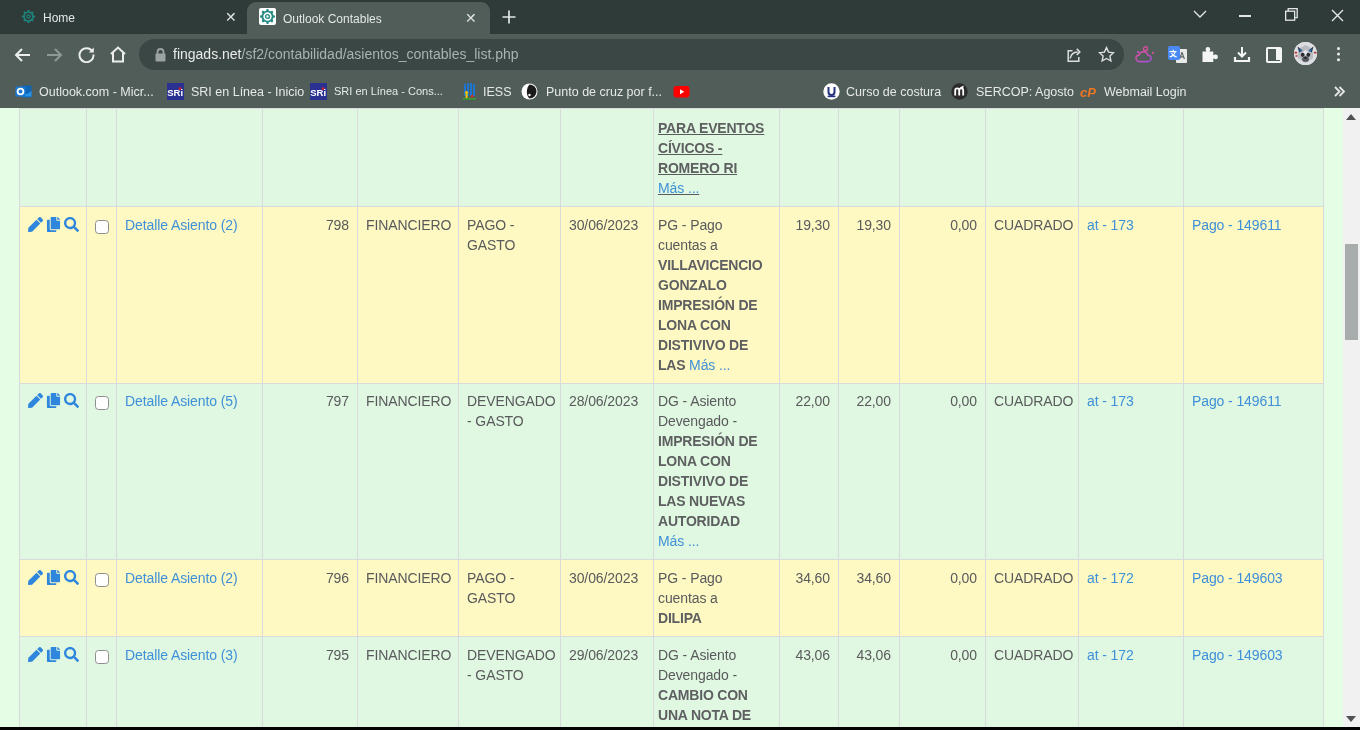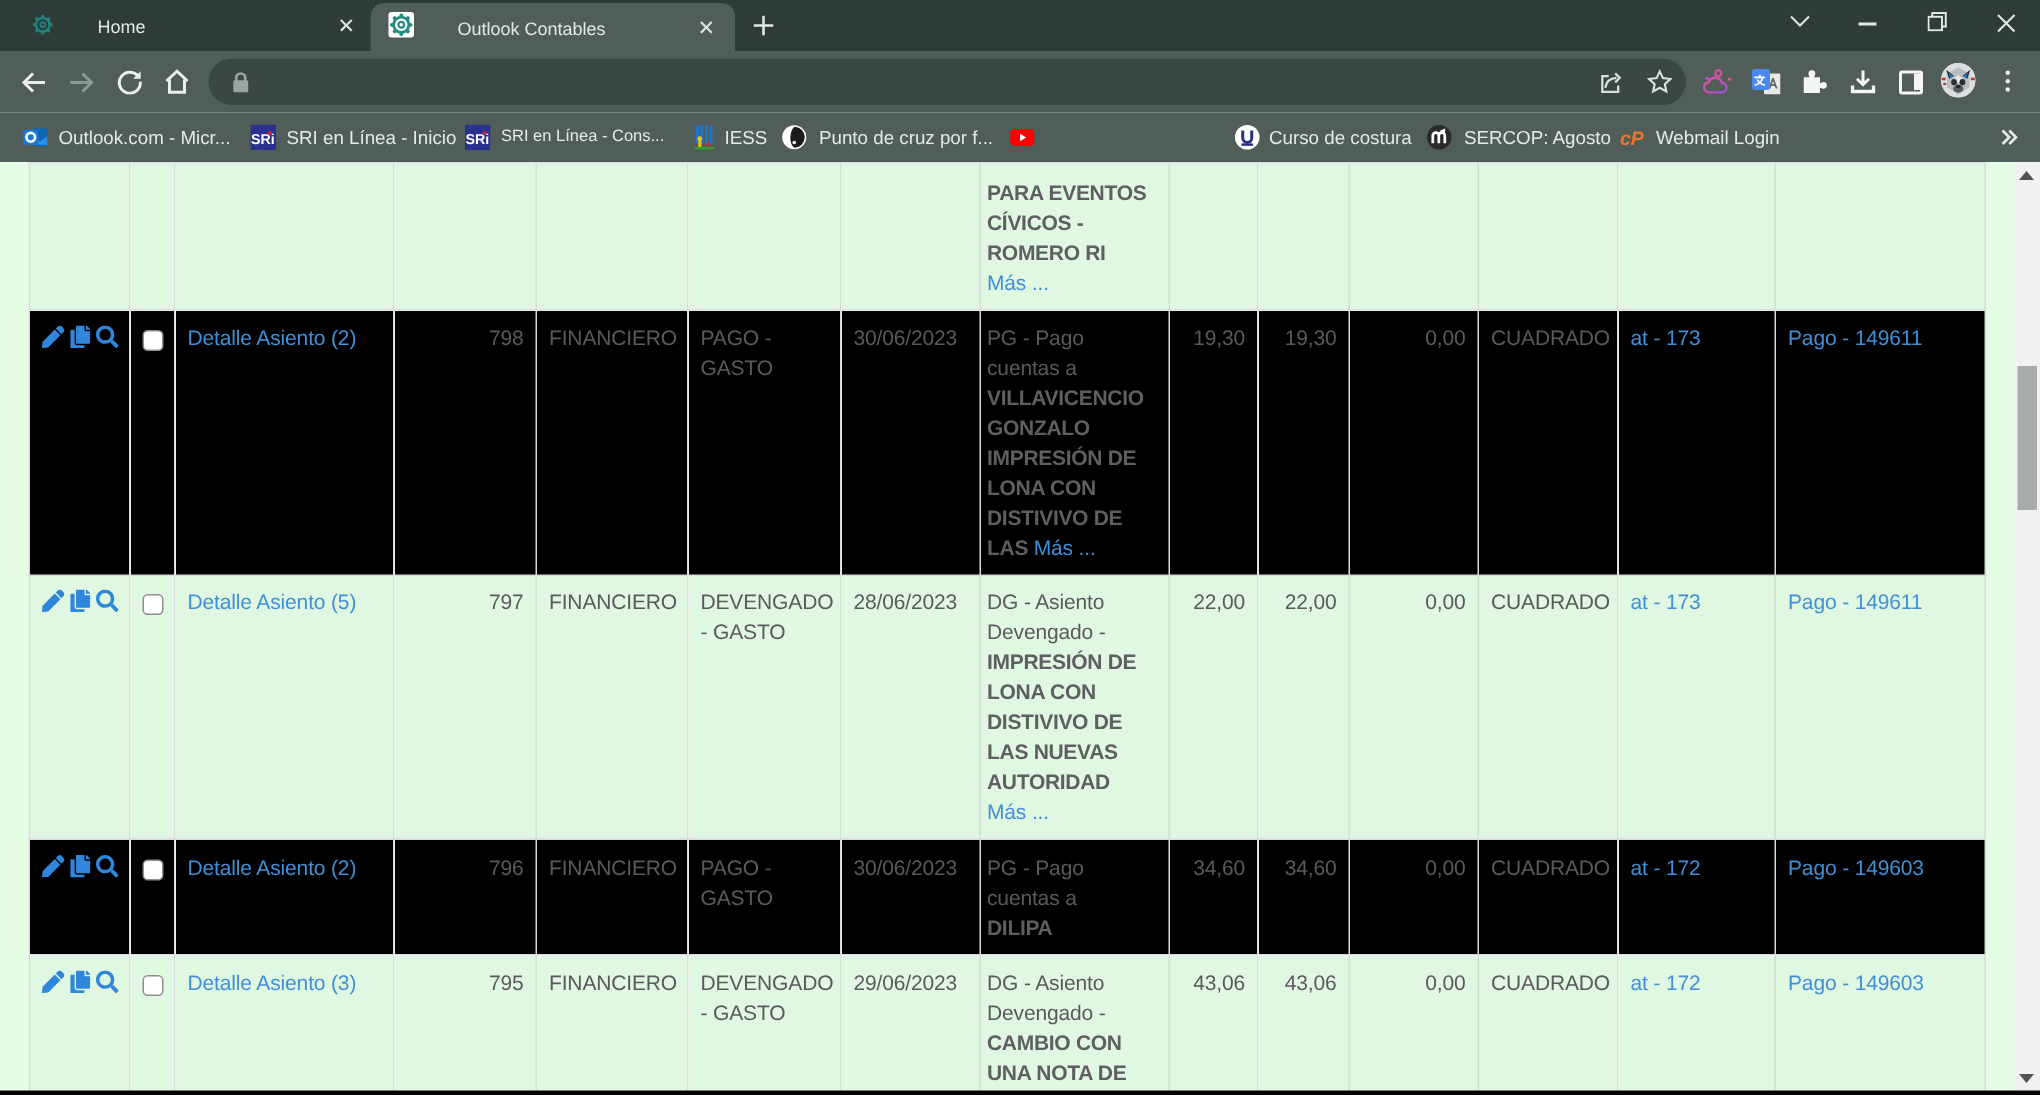--- a/index.html
+++ b/index.html
@@ -4,37 +4,37 @@
 <style>
 * { margin:0; padding:0; box-sizing:border-box; }
 html,body { width:1360px; height:730px; overflow:hidden; font-family:"Liberation Sans", sans-serif; }
 #stage { position:relative; width:1360px; height:730px; background:#e4fde4; }
 
 
 #tabstrip { position:absolute; left:0; top:0; width:1360px; height:34px; background:#2f3b39; }
 #toolbar  { position:absolute; left:0; top:34px; width:1360px; height:41px; background:#505d59; }
 #bookbar  { position:absolute; left:0; top:75px; width:1360px; height:33px; background:#505d59; }
 
-.tabtitle { position:absolute; font-size:12px; color:#e3e7e5; white-space:nowrap;margin-left:22px; }
+.tabtitle { position:absolute; font-size:12px; color:#e3e7e5; white-space:nowrap; }
 #tab-active { position:absolute; left:247px; top:2px; width:243px; height:32px; background:#505d59; border-radius:9px 9px 0 0; }
 .tclose { position:absolute; color:#dfe3e1; font-size:13px; }
 
 #urlpill { position:absolute; left:139px; top:5px; width:985px; height:31px; border-radius:16px; background:#3b4744; }
 .urltext { position:absolute; top:7px; font-size:14px; white-space:nowrap; }
 
 
 #content { position:absolute; left:0; top:108px; width:1343px; height:622px; background:#e4fde4; overflow:hidden; }
 table { border-collapse:collapse; table-layout:fixed; width:1305px; margin-left:19px; background:#fff; font-size:14px; color:#595a5c; letter-spacing:-0.1px; }
 td { border:1px solid #d9dadb; vertical-align:top; padding:8px 8px; line-height:20px; overflow:hidden; }
 td div { white-space:nowrap; }
 .icell { white-space:nowrap; font-size:0; }
 tr.r2 td { padding-top:7px; }
 td:nth-child(8) { padding-left:4px; padding-right:4px; }
 tr.g td { background:#e0f8e1; }
-tr.w td { background:#000000; }
+tr.w td { background:#fef9c3; }
 .num { text-align:right; }
 a { color:#3f90d8; text-decoration:none; }
 b, .b { font-weight:bold; color:#5e5f61; letter-spacing:-0.2px; }
 .cb { display:block; width:14px; height:14px; background:#fff; border:1.5px solid #8e8e8e; border-radius:3.5px; margin:5px auto 0; }
 .ic { display:inline-block; position:relative; top:2px; }
 
 
 #sbar { position:absolute; right:0; top:108px; width:17px; height:619px; background:#f0f1f0; }
 #sthumb { position:absolute; right:2px; top:136px; width:13px; height:96px; background:#a9acad; }
 .sarr { position:absolute; right:4px; width:0; height:0; border-left:5px solid transparent; border-right:5px solid transparent; }
@@ -105,20 +105,21 @@
         <path d="M15.8 1.5 L15.8 6.5 L10.8 6.5 Z" fill="#eceeed"></path>
       </svg>
     <svg style="position:absolute;left:109px;top:12px" width="18" height="17" viewBox="0 0 18 17">
         <path d="M2 8 L9 1.5 L16 8 M4 7 L4 15.5 L14 15.5 L14 7" fill="none" stroke="#eceeed" stroke-width="2"></path>
       </svg>
     <div id="urlpill">
       <svg style="position:absolute;left:15px;top:9px" width="13" height="14" viewBox="0 0 13 14">
           <rect x="1.5" y="5.5" width="10" height="8" rx="1" fill="#9ba4a1"></rect>
           <path d="M3.5 6 L3.5 4 A 3 3 0 0 1 9.5 4 L9.5 6" fill="none" stroke="#9ba4a1" stroke-width="1.8"></path>
         </svg>
+      <span class="urltext" style="left:34px; color:#e8ebea;">fingads.net<span style="color:#a9b3b0;">/sf2/contabilidad/asientos_contables_list.php</span></span>
 
       <svg style="position:absolute;left:927px;top:7px" width="17" height="17" viewBox="0 0 17 17">
           <path d="M6.5 4.8 L2.2 4.8 L2.2 15.2 L12.8 15.2 L12.8 11" fill="none" stroke="#dcdfde" stroke-width="1.5"></path>
           <path d="M4.2 12.5 C4.8 8.2 7.6 6.1 11.6 5.9" fill="none" stroke="#dcdfde" stroke-width="1.5"></path>
           <path d="M10.8 2.9 L13.8 5.9 L10.8 8.9" fill="none" stroke="#dcdfde" stroke-width="1.5"></path>
         </svg>
       <svg style="position:absolute;left:959px;top:7px" width="17" height="17" viewBox="0 0 17 17">
           <path d="M8.5 1.6 L10.6 6.1 L15.6 6.7 L11.9 10.1 L12.9 15 L8.5 12.5 L4.1 15 L5.1 10.1 L1.4 6.7 L6.4 6.1 Z" fill="none" stroke="#dcdfde" stroke-width="1.4"></path>
         </svg>
     </div>
@@ -248,21 +249,21 @@
           <col style="width:93px">
           <col style="width:126px">
         <col style="width:59px">
           <col style="width:61px">
           <col style="width:86px">
           <col style="width:93px">
         <col style="width:105px">
           <col style="width:140px">
       </colgroup>
       <tbody>
-          <tr class="g" style="height:98px;">
+          <tr class="g" style="height:98px;text-decoration:underline;">
         <td></td>
             <td></td>
             <td></td>
             <td></td>
             <td></td>
             <td></td>
             <td></td>
         <td style="vertical-align:bottom; padding-top:0; padding-bottom:8px;">
               <div class="b">PARA EVENTOS</div>
               <div class="b">CÍVICOS -</div>

